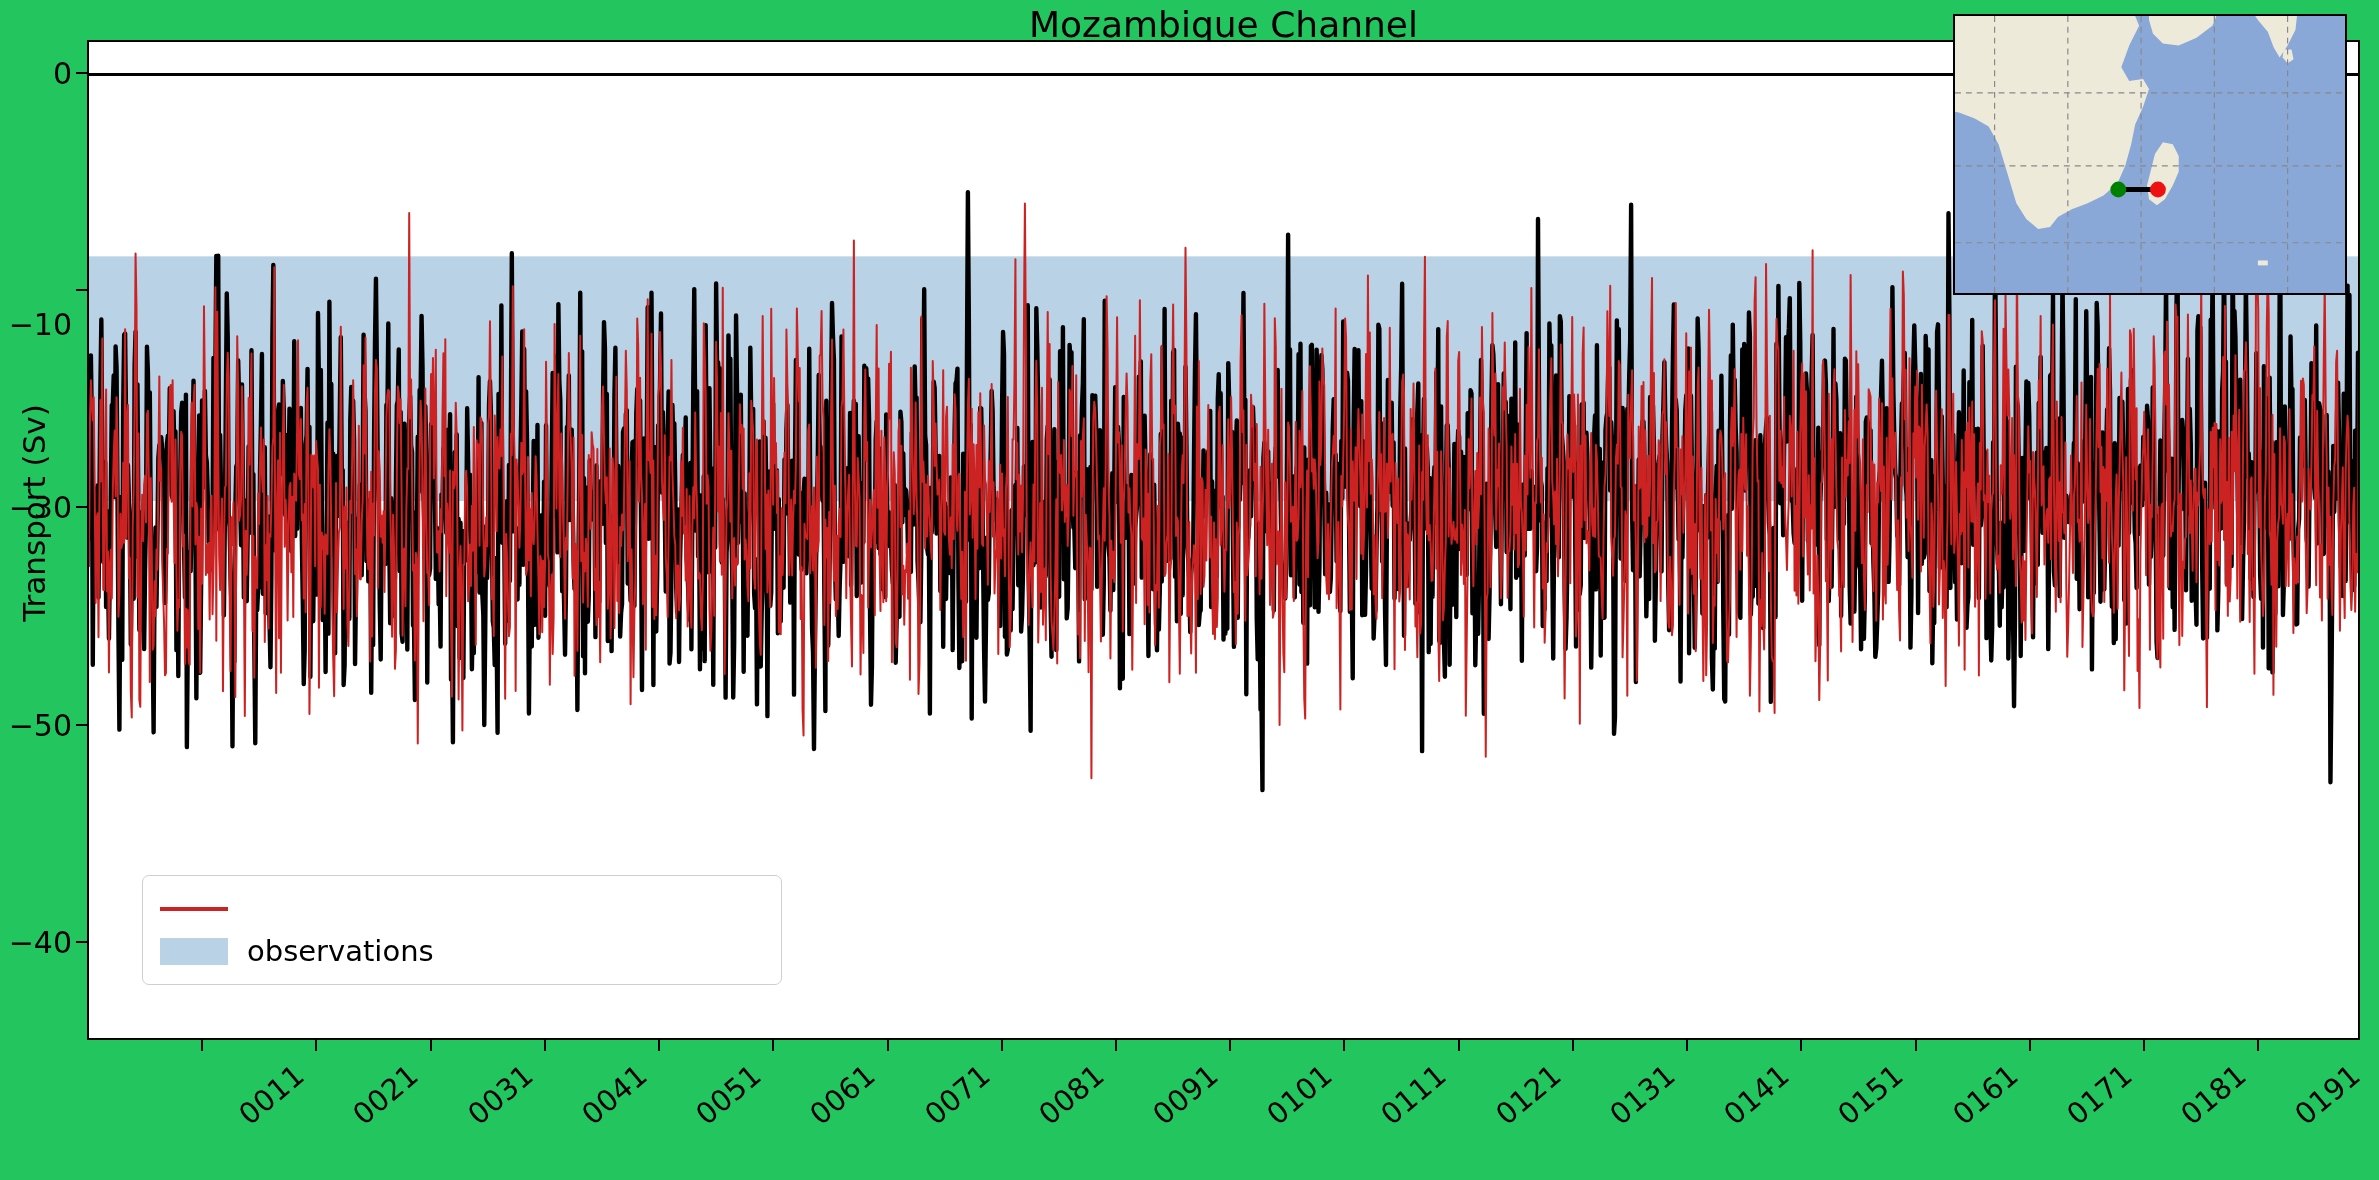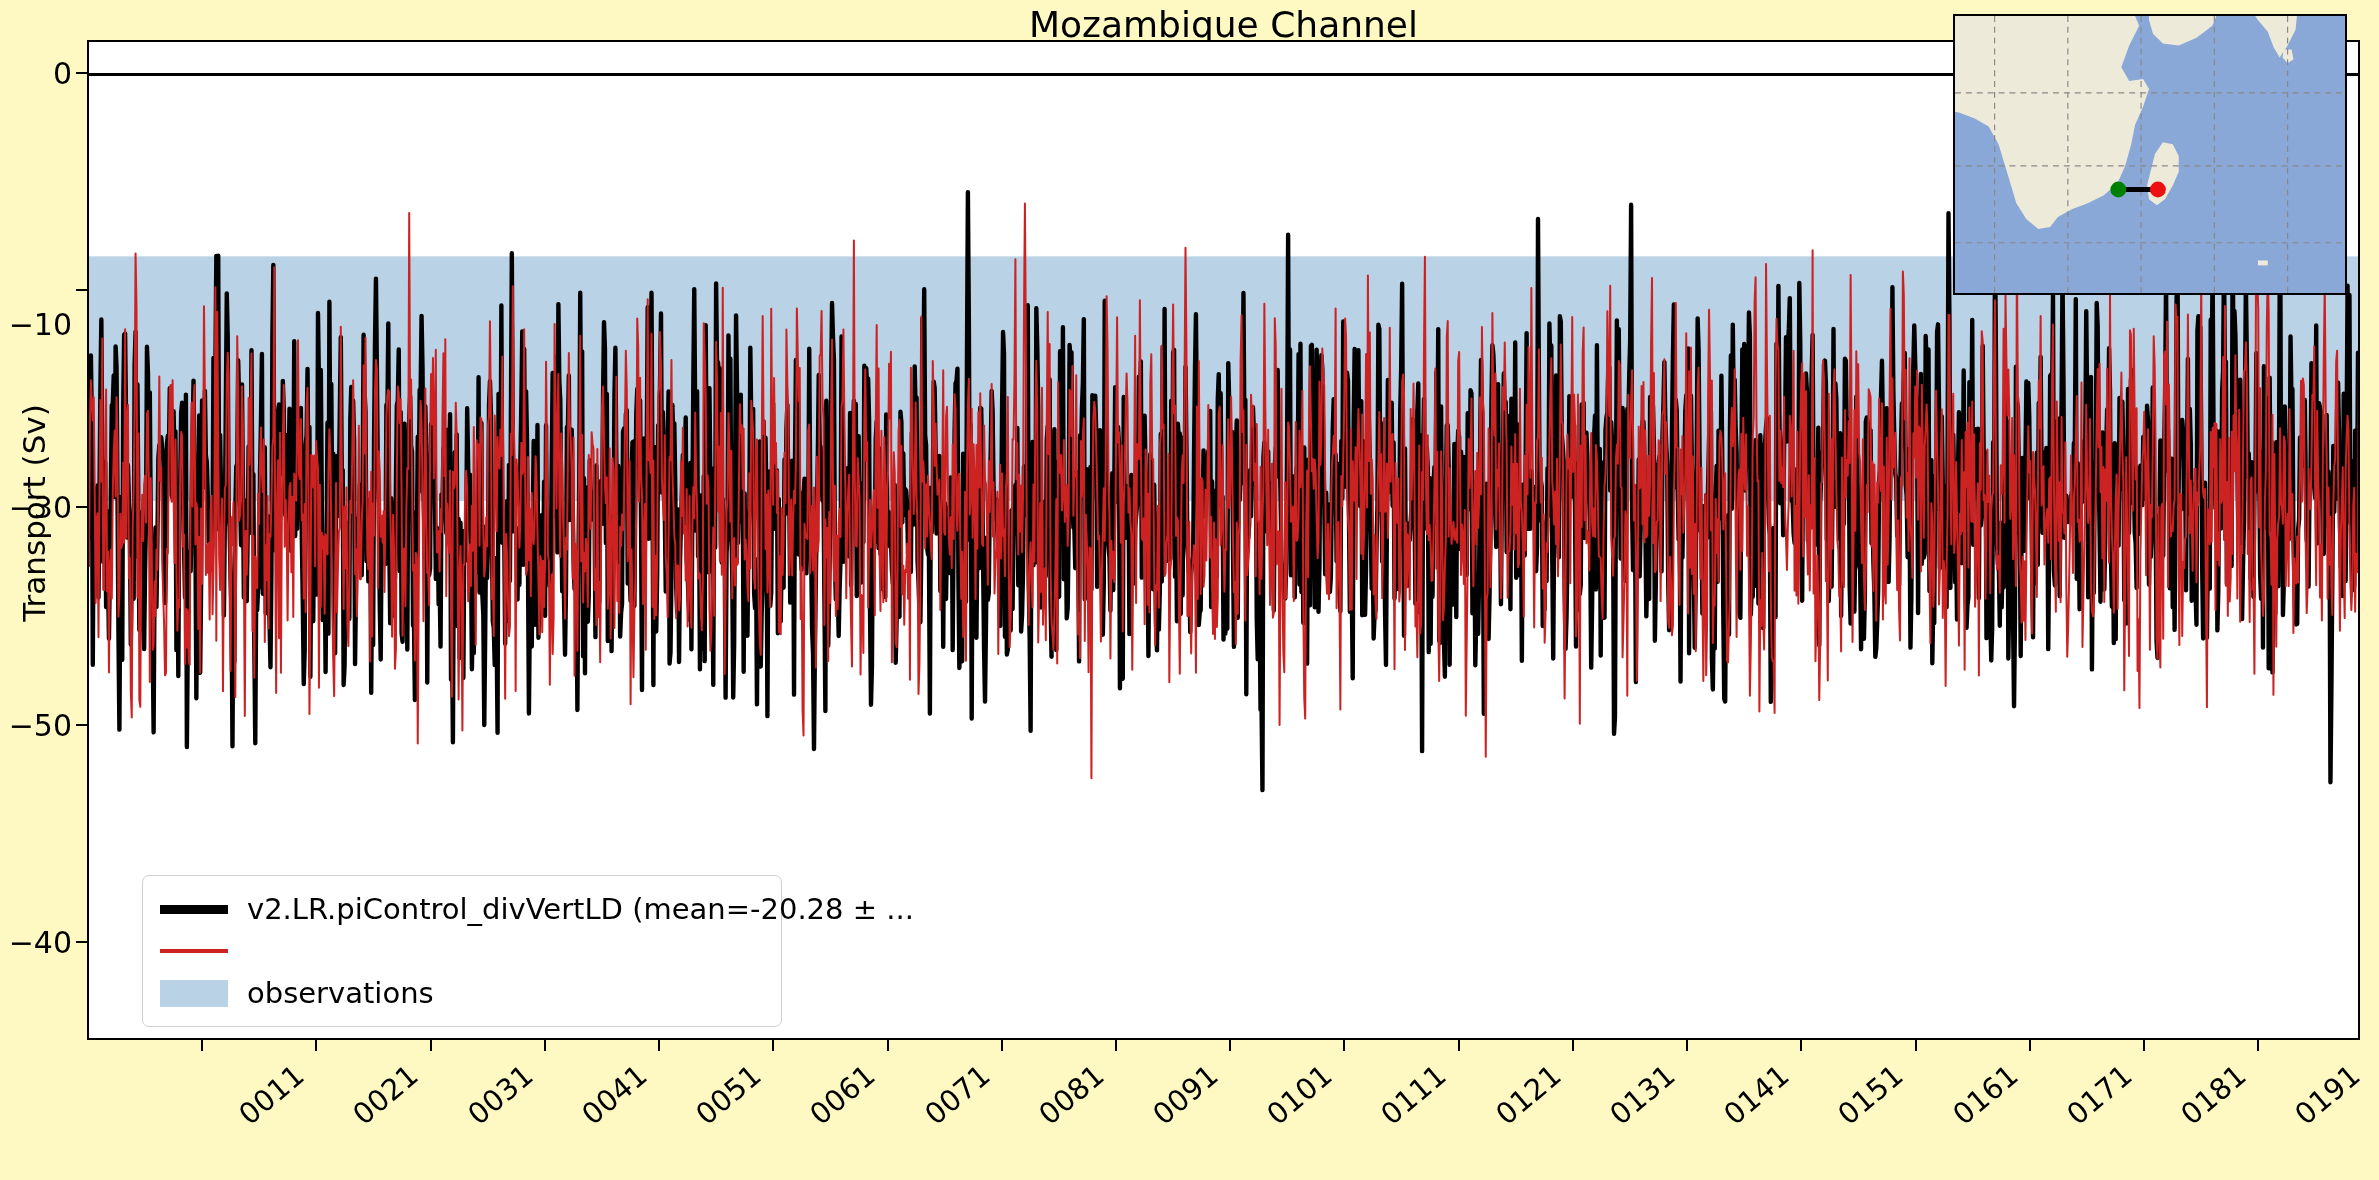--- a/index.html
+++ b/index.html
@@ -13,21 +13,21 @@
     font-family: "DejaVu Sans", sans-serif;
     overflow: hidden;
     position: relative;
   }
 
   #figure {
     position: absolute;
     left: 0; top: 0;
     width: 2379px;
     height: 1180px;
-    background: #fef9c3;
+    background: #22c55e;
   }
 
   
   #chart-title {
     position: absolute;
     left: 87px;
     top: 6px;
     width: 2273px;
     text-align: center;
     font-size: 36px;
@@ -276,26 +276,20 @@
       <div class="xtick-label" style="left: 1955.76px;">0171</div>
       <div class="xtick-mark" style="left: 2055.98px;"></div>
       <div class="xtick-label" style="left: 2069.98px;">0181</div>
       <div class="xtick-mark" style="left: 2170.2px;"></div>
       <div class="xtick-label" style="left: 2184.2px;">0191</div>
     </div>
 
   <div id="legend">
     <div class="legend-row">
       <span class="legend-key">
-          <span class="lk-black"></span>
-        </span>
-      <span class="legend-text">v2.LR.piControl_divVertLD (mean=-20.28 ± ...</span>
-    </div>
-    <div class="legend-row">
-      <span class="legend-key">
           <span class="lk-red"></span>
         </span>
     </div>
     <div class="legend-row">
       <span class="legend-key">
           <span class="lk-patch"></span>
         </span>
       <span class="legend-text">observations</span>
     </div>
   </div>

